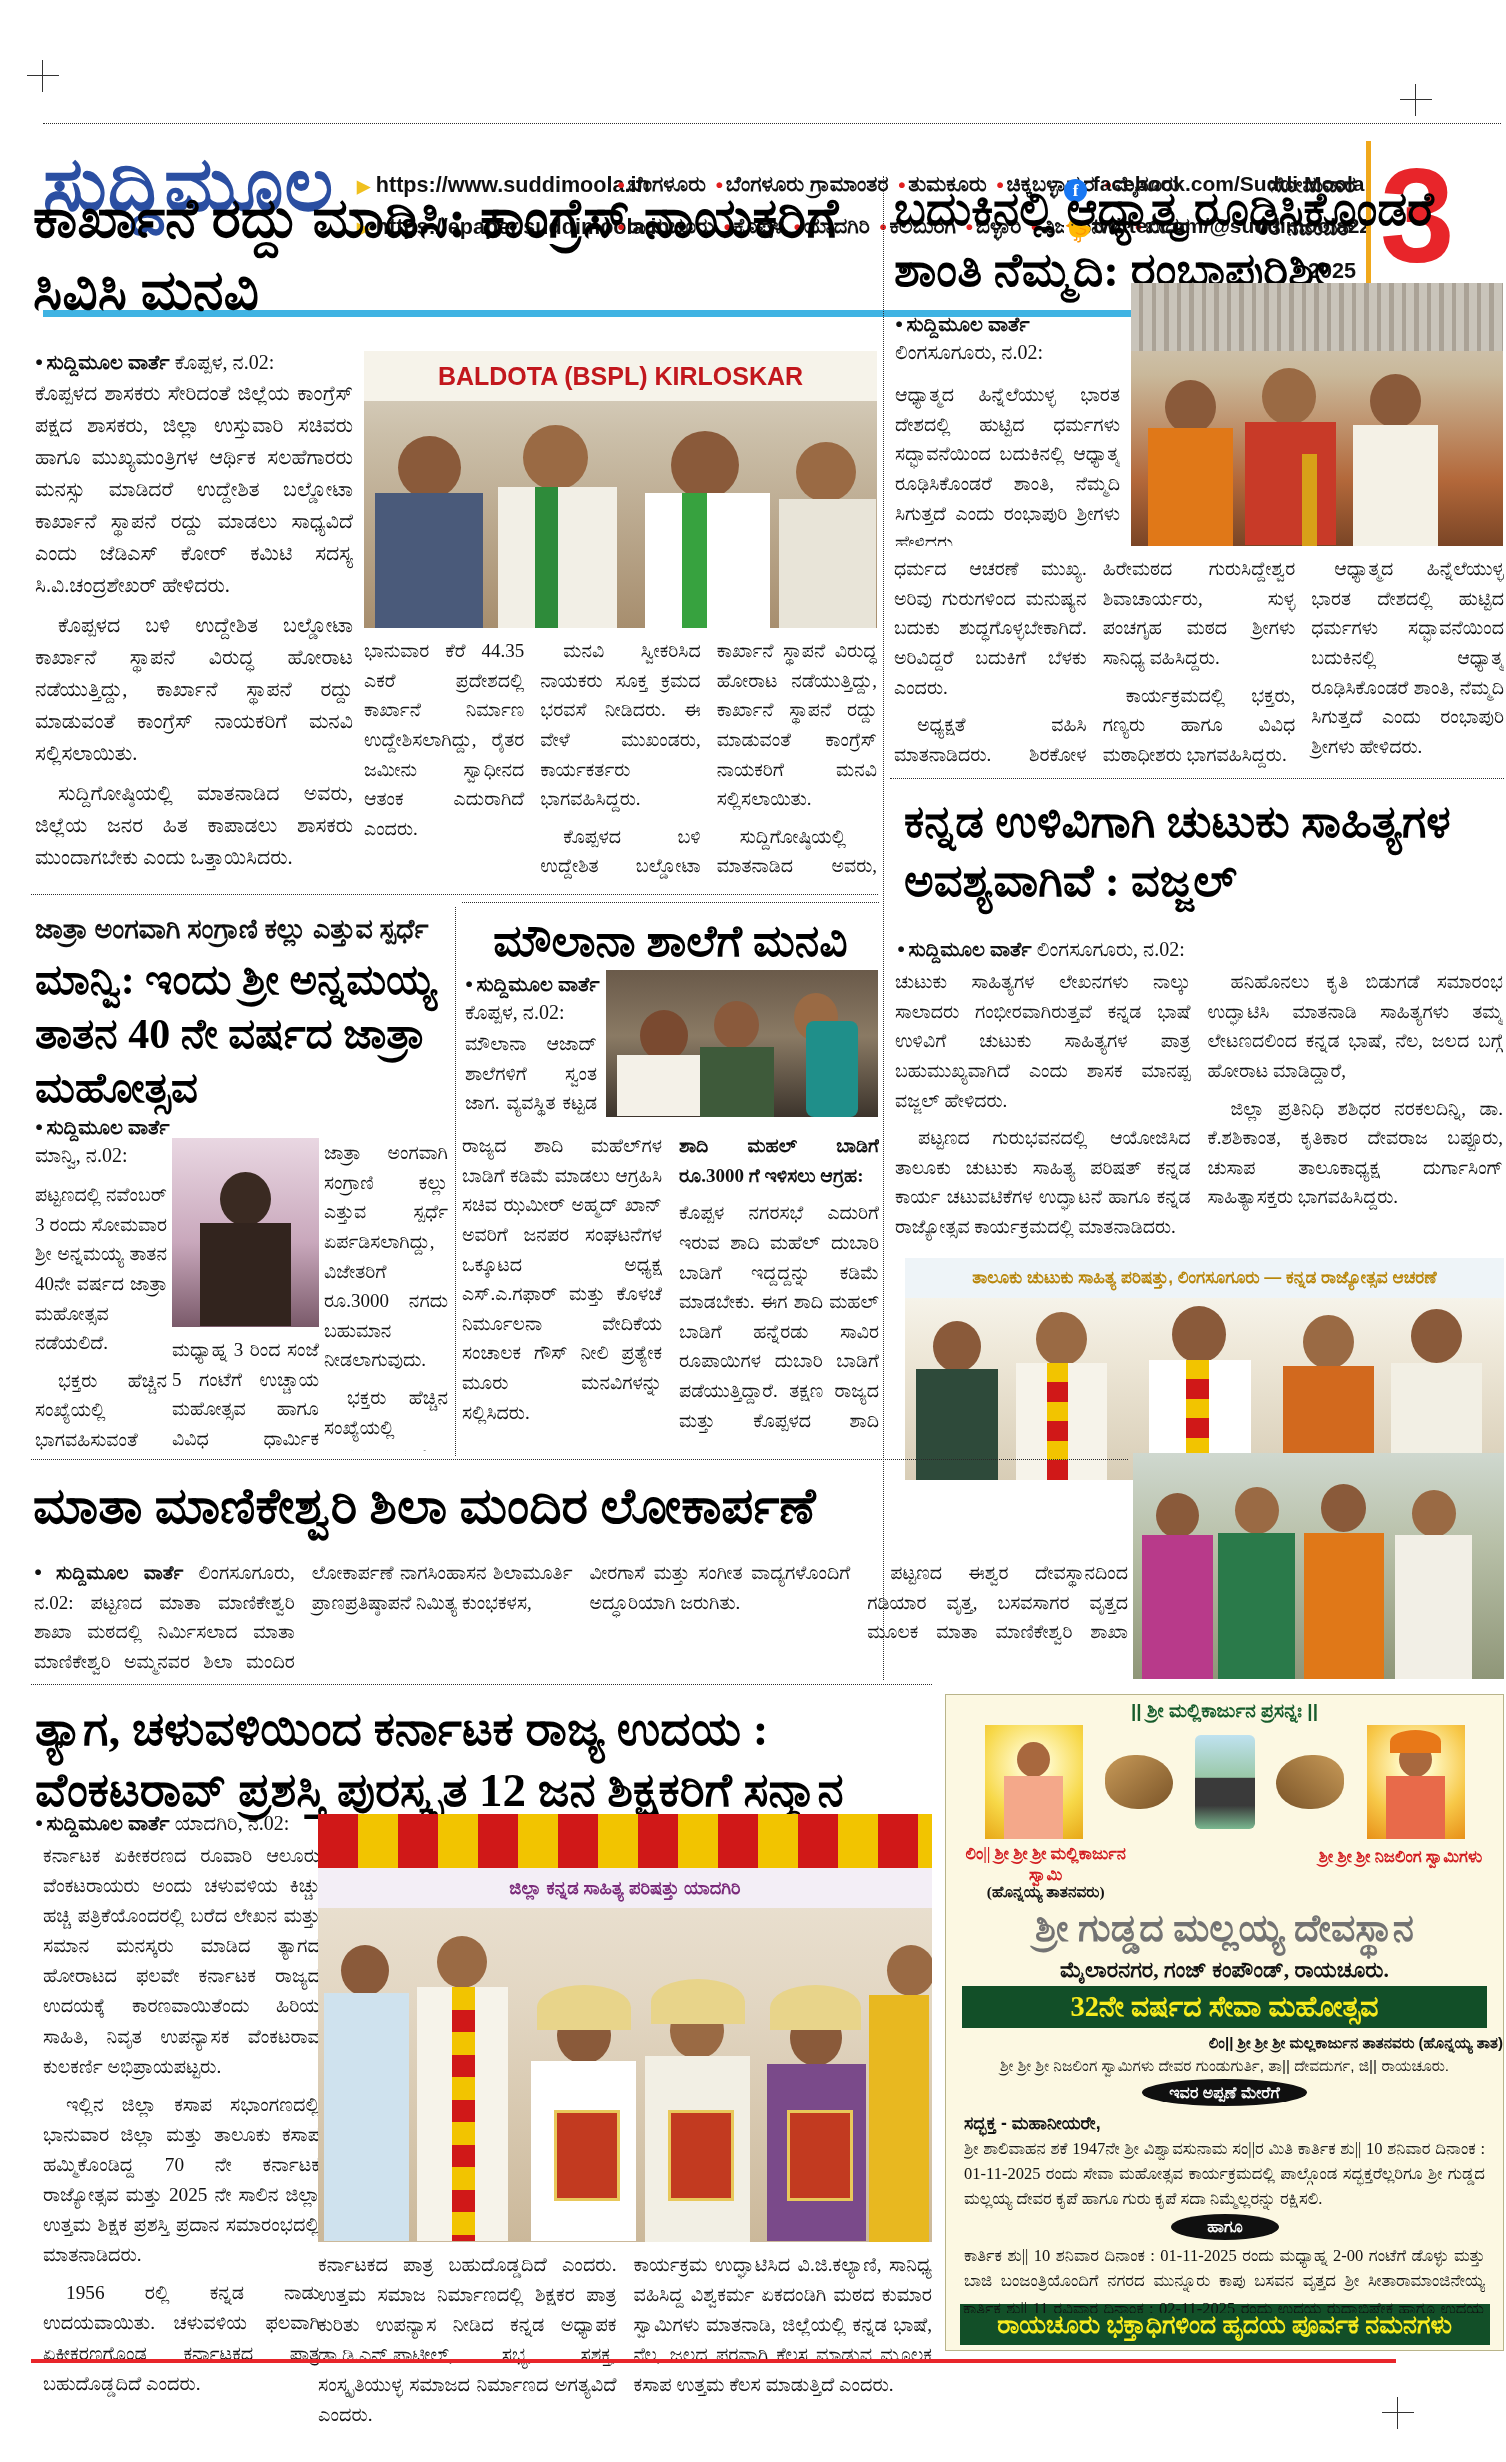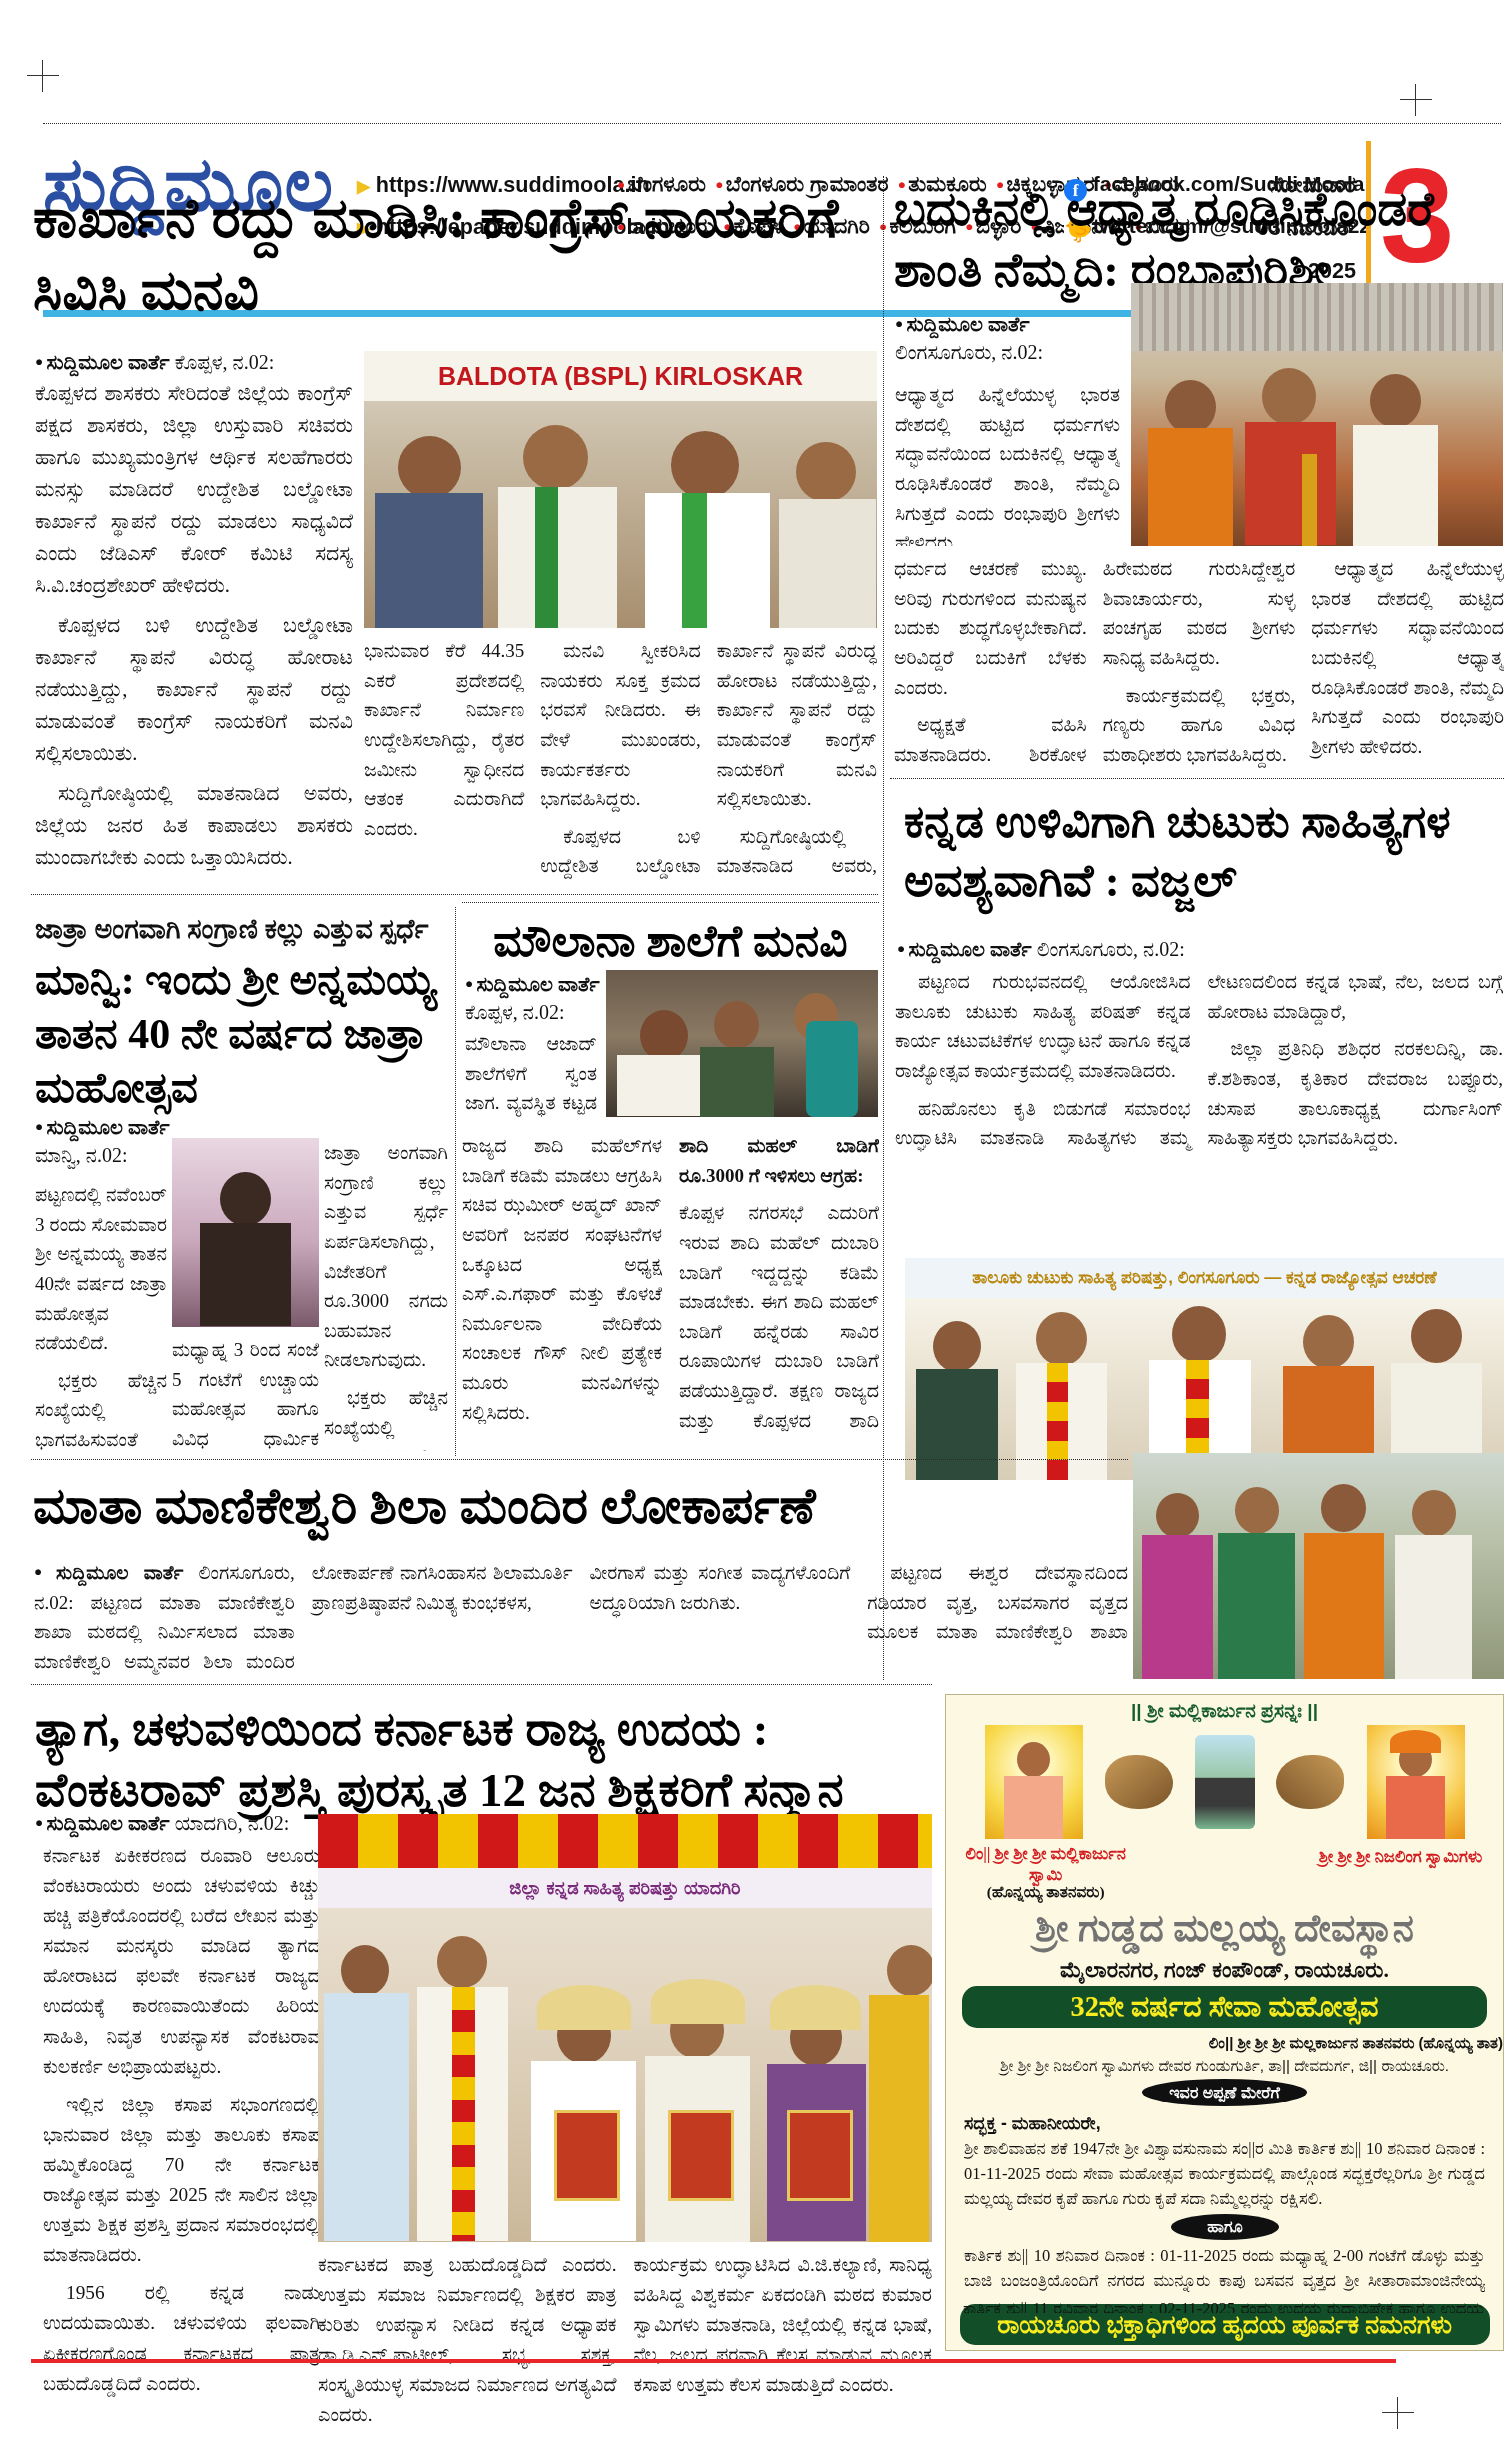--- a/index.html
+++ b/index.html
@@ -41,21 +41,21 @@
   .pb-banner{position:absolute;left:0;top:0;right:0;background:#f6f3ea;color:#c2171d;
              font-family:"Liberation Sans",sans-serif;font-weight:bold;text-align:center;overflow:hidden;white-space:nowrap;}
   .crop{width:32px;height:32px;}
   .crop::before{content:"";position:absolute;left:0;right:0;top:15.4px;border-top:1.7px solid #333;}
   .crop::after{content:"";position:absolute;top:0;bottom:0;left:15.4px;border-left:1.7px solid #333;}
   
   #ad{background:#fcf8e2;border:0.6px solid #b9b48a;}
   .ad-c{font-family:"Liberation Sans",sans-serif;}
   .ad-title{font-weight:bold;color:#737373;font-size:38px;text-align:center;line-height:1.1;}
   .ad-addr{font-weight:bold;font-size:21.6px;text-align:center;}
-  .ad-band{background:#124f28;color:#f8ec1f;font-weight:bold;text-align:center;border-radius:15px;}
+  .ad-band{background:#124f28;color:#f8ec1f;font-weight:bold;text-align:center;}
   .ad-oval{background:#101010;color:#fdfdfd;border-radius:50%;text-align:center;
            font-family:"Liberation Sans",sans-serif;font-weight:bold;}
   .ad-p{font-size:16.5px;line-height:1.5;text-align:justify;overflow:hidden;}
   .ad-cap{color:#d21c20;font-weight:bold;font-size:16.5px;text-align:center;line-height:1.25;}
   .ad-capb{color:#111;font-weight:bold;font-size:15.4px;text-align:center;}
   .fb-ic{display:inline-block;width:23px;height:23px;border-radius:50%;background:#1877f2;color:#fff;
          text-align:center;line-height:23px;font-size:17px;font-family:"Liberation Serif",serif;
          font-weight:bold;margin-right:5.7px;vertical-align:-4.5px;}
   .tw-ic{display:inline-block;width:23px;height:23px;border-radius:4.5px;background:#fff;color:#1da1f2;
          text-align:center;line-height:23px;font-size:23px;font-weight:bold;margin-right:5.7px;vertical-align:-4.5px;}
@@ -233,20 +233,21 @@
 
   <div class="abs dot-h" style="left:890px;top:778px;width:614px;"></div>
 
   <div class="abs hl hl5" style="left:904px;top:793px;width:588px;">ಕನ್ನಡ ಉಳಿವಿಗಾಗಿ ಚುಟುಕು ಸಾಹಿತ್ಯಗಳ ಅವಶ್ಯವಾಗಿವೆ : ವಜ್ಜಲ್</div>
 
   <div class="abs byline" style="left:897px;top:935px;width:398px;">
     <span class="by-dot">●</span><b>ಸುದ್ದಿಮೂಲ ವಾರ್ತೆ</b> <span>ಲಿಂಗಸೂಗೂರು, ನ.02:</span>
   </div>
 
   <div class="abs body-txt cols2" style="left:895px;top:967px;width:608px;height:285px;">
+    <p class="noind">ಚುಟುಕು ಸಾಹಿತ್ಯಗಳ ಲೇಖನಗಳು ನಾಲ್ಕು ಸಾಲಾದರು ಗಂಭೀರವಾಗಿರುತ್ತವೆ ಕನ್ನಡ ಭಾಷೆ ಉಳಿವಿಗೆ ಚುಟುಕು ಸಾಹಿತ್ಯಗಳ ಪಾತ್ರ ಬಹುಮುಖ್ಯವಾಗಿದೆ ಎಂದು ಶಾಸಕ ಮಾನಪ್ಪ ವಜ್ಜಲ್ ಹೇಳಿದರು.</p>
     <p>ಪಟ್ಟಣದ ಗುರುಭವನದಲ್ಲಿ ಆಯೋಜಿಸಿದ ತಾಲೂಕು ಚುಟುಕು ಸಾಹಿತ್ಯ ಪರಿಷತ್ ಕನ್ನಡ ಕಾರ್ಯ ಚಟುವಟಿಕೆಗಳ ಉದ್ಘಾಟನೆ ಹಾಗೂ ಕನ್ನಡ ರಾಜ್ಯೋತ್ಸವ ಕಾರ್ಯಕ್ರಮದಲ್ಲಿ ಮಾತನಾಡಿದರು.</p>
     <p>ಹನಿಹೊನಲು ಕೃತಿ ಬಿಡುಗಡೆ ಸಮಾರಂಭ ಉದ್ಘಾಟಿಸಿ ಮಾತನಾಡಿ ಸಾಹಿತ್ಯಗಳು ತಮ್ಮ ಲೇಟಣದಲಿಂದ ಕನ್ನಡ ಭಾಷೆ, ನೆಲ, ಜಲದ ಬಗ್ಗೆ ಹೋರಾಟ ಮಾಡಿದ್ದಾರೆ,</p>
     <p>ಜಿಲ್ಲಾ ಪ್ರತಿನಿಧಿ ಶಶಿಧರ ನರಕಲದಿನ್ನಿ, ಡಾ. ಕೆ.ಶಶಿಕಾಂತ, ಕೃತಿಕಾರ ದೇವರಾಜ ಬಪ್ಪೂರು, ಚುಸಾಪ ತಾಲೂಕಾಧ್ಯಕ್ಷ ದುರ್ಗಾಸಿಂಗ್ ಸಾಹಿತ್ಯಾಸಕ್ತರು ಭಾಗವಹಿಸಿದ್ದರು.</p>
   </div>
 
   <div class="abs photo" style="left:905px;top:1258px;width:599px;height:222px;background:linear-gradient(180deg,#fbfbf6 0%,#efe9da 40%,#d8cdb6 100%);">
     <div class="pb-banner" style="height:40px;font-size:17px;line-height:40px;background:#eef4f8;color:#b8860b;">ತಾಲೂಕು ಚುಟುಕು ಸಾಹಿತ್ಯ ಪರಿಷತ್ತು, ಲಿಂಗಸೂಗೂರು — ಕನ್ನಡ ರಾಜ್ಯೋತ್ಸವ ಆಚರಣೆ</div>
     <div class="shape" style="left:28.4px;top:63px;width:48px;height:51px;border-radius:50%;background:#8a5a3a;"></div>
     <div class="shape" style="left:11.4px;top:111px;width:82px;height:111px;background:#2e4a3a;"></div>
     <div class="shape" style="left:131px;top:54px;width:51px;height:54px;border-radius:50%;background:#9a6a44;"></div>

